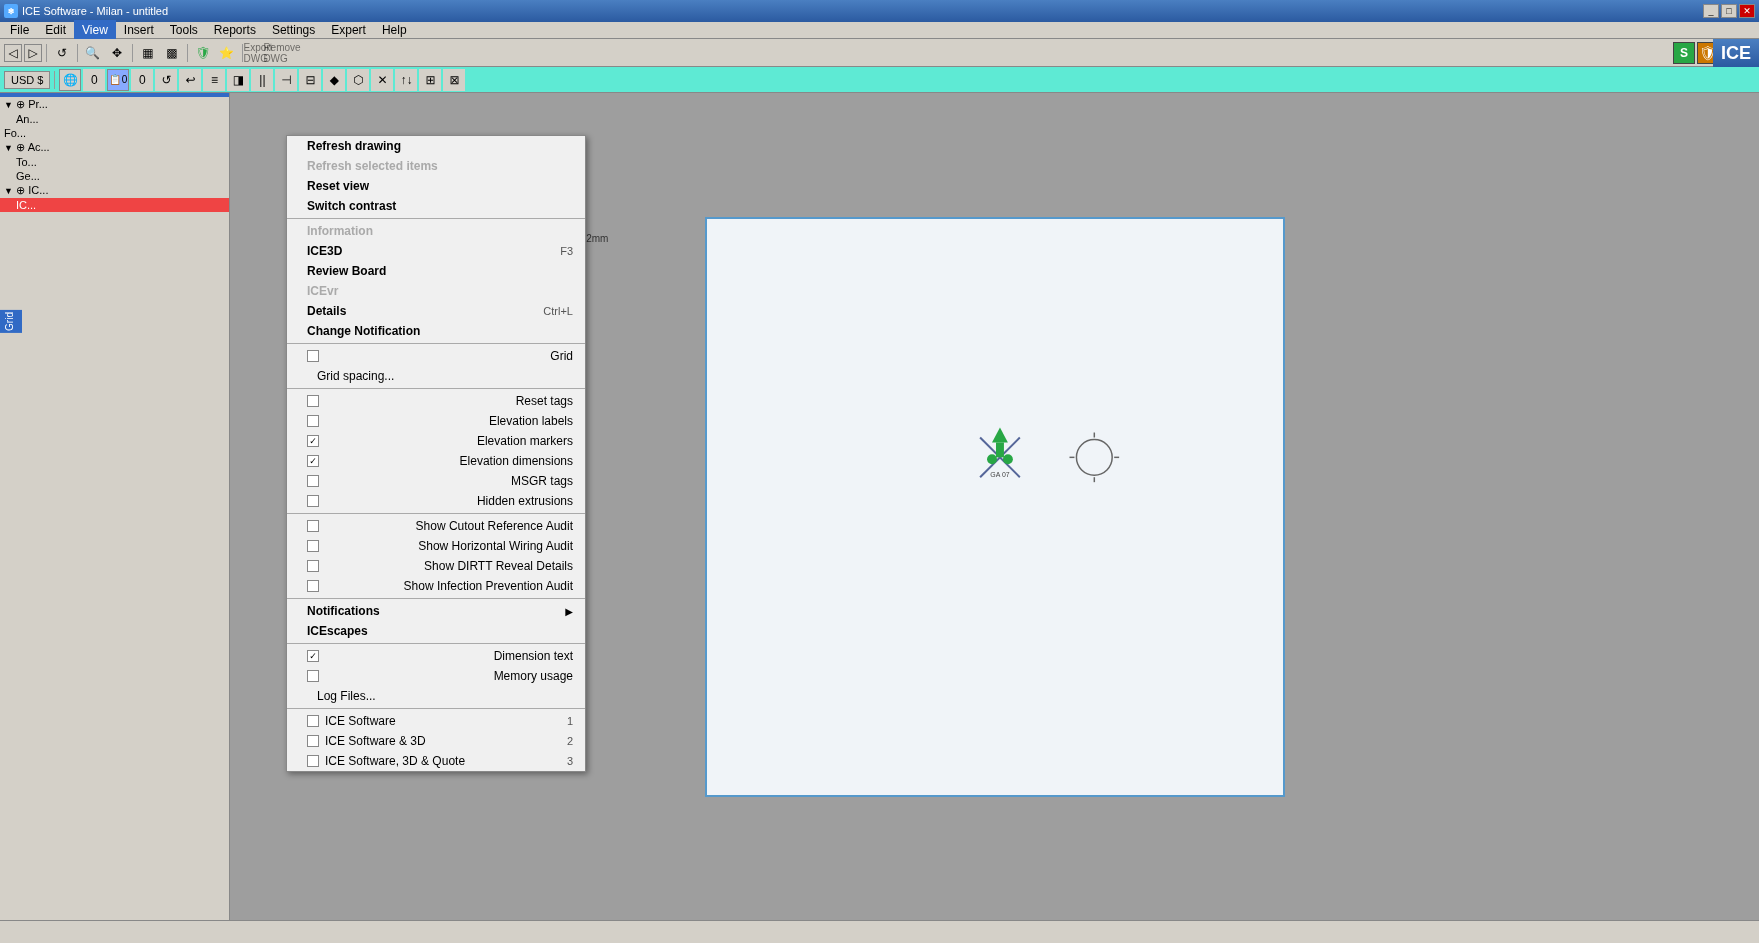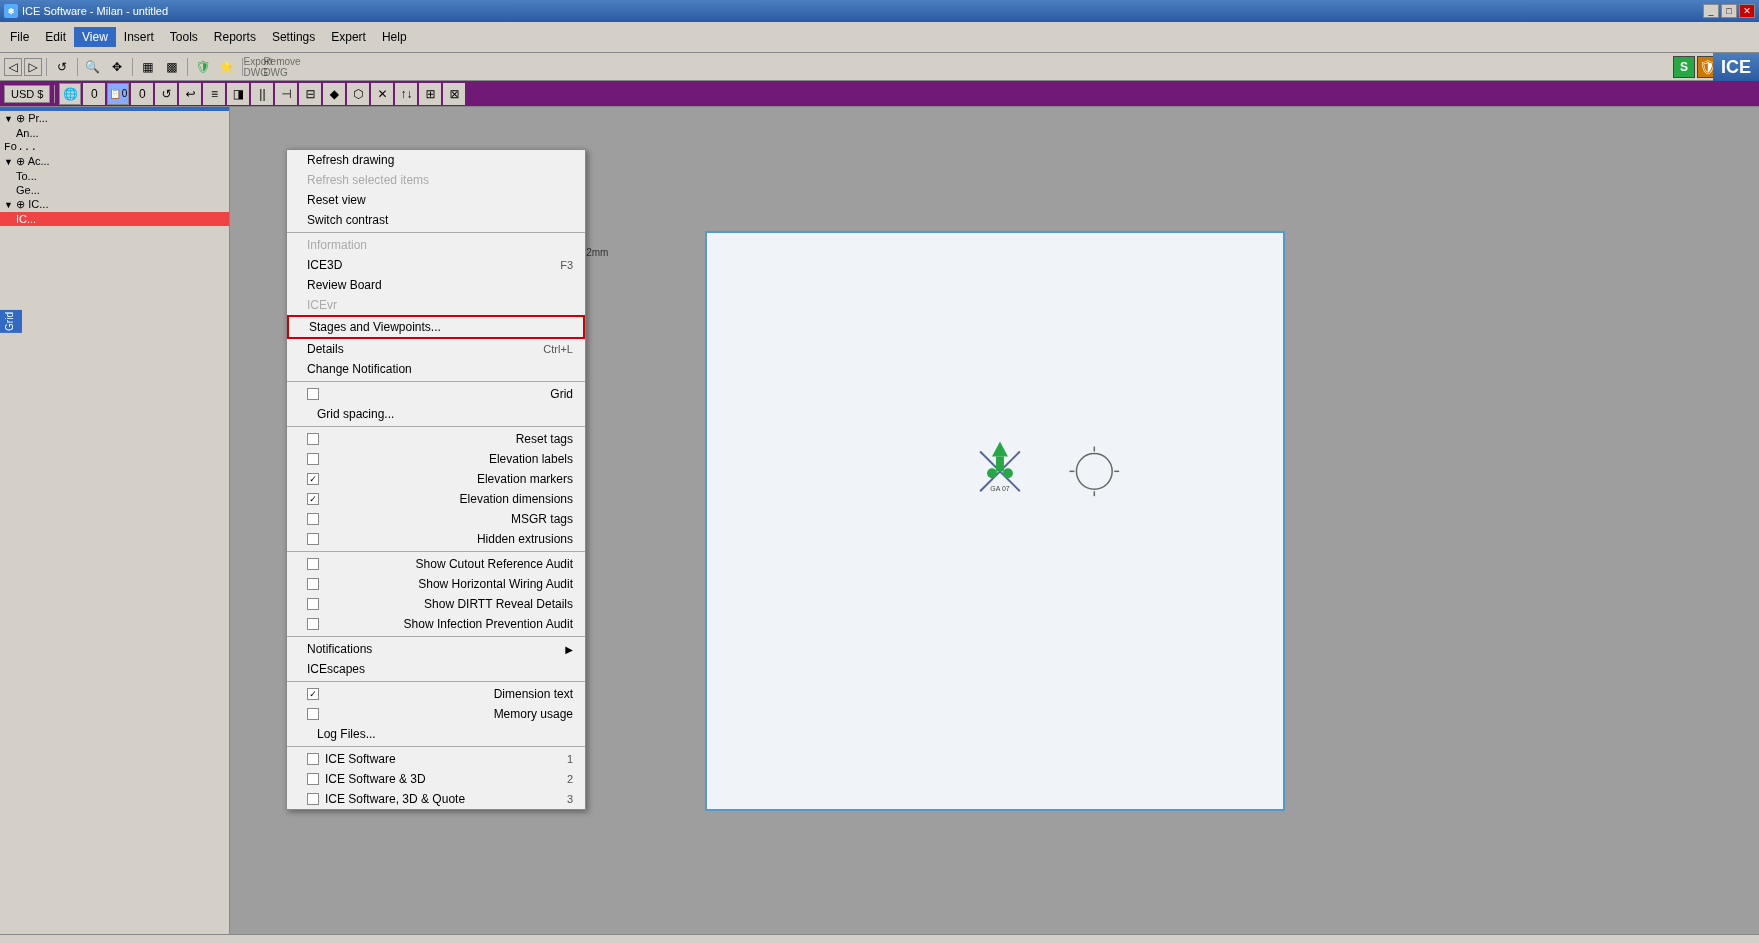--- a/index.html
+++ b/index.html
@@ -20,21 +20,21 @@
     .title-bar-controls { display: flex; gap: 2px; }
     .title-bar-btn { width: 16px; height: 14px; background: #d4d0c8; border: 1px solid #888; font-size: 9px; display: flex; align-items: center; justify-content: center; cursor: pointer; color: #000; }
 
     
     .menu-bar {
       background: #d4d0c8;
       height: 16px;
       display: flex;
       align-items: center;
       border-bottom: 1px solid #888;
-      padding: 15px 2px;
+      padding: 8px 2px;
     }
     .menu-item {
       padding: 2px 8px;
       cursor: pointer;
       font-size: 12px;
       color: #000;
       height: 20px;
       display: flex;
       align-items: center;
     }
@@ -54,21 +54,21 @@
       width: 22px; height: 22px;
       background: #d4d0c8;
       border: 1px solid transparent;
       display: flex; align-items: center; justify-content: center;
       cursor: pointer; font-size: 12px;
     }
     .toolbar-sep { width: 1px; height: 18px; background: #999; margin: 0 2px; }
 
     
     .toolbar2 {
-      background: #701a75;
+      background: #5eead4;
       height: 26px;
       display: flex;
       align-items: center;
       border-bottom: 1px solid #888;
       padding: 0 4px;
       gap: 2px;
     }
 
     
     .main-area {
@@ -175,21 +175,21 @@
       width: 12px; height: 12px;
       border: 1px solid #888;
       background: white;
       margin-right: 6px;
       display: inline-flex; align-items: center; justify-content: center;
       font-size: 9px;
       flex-shrink: 0;
     }
     .dd-checkbox.checked::after { content: '✓'; font-size: 9px; }
     .dd-arrow { font-size: 10px; }
-    .dd-item-left { display: flex; align-items: center; gap: 4px; }
+    .dd-item-left { display: flex; align-items: center; gap: 4px; font-weight: bold; }
     .dd-indent { padding-left: 30px; }
 
     
     .drawing-svg { position: absolute; width: 100%; height: 100%; }
 
     
     .toolbar-label {
       font-size: 11px;
       padding: 2px 6px;
       background: #d4d0c8;
@@ -293,21 +293,21 @@
   <div class="left-panel">
     <div class="left-panel-header"></div>
 
     <div class="tree-item">
       <span class="expand">▼</span>
       <span>⊕ Pr...</span>
     </div>
     <div class="tree-item" style="padding-left:16px;">
       <span>An...</span>
     </div>
-    <div class="tree-item" style="font-family:Liberation Mono, monospace;">
+    <div class="tree-item" style="">
       <span>Fo...</span>
     </div>
     <div class="tree-item">
       <span class="expand">▼</span>
       <span>⊕ Ac...</span>
     </div>
     <div class="tree-item" style="padding-left:16px;">
       <span>To...</span>
     </div>
     <div class="tree-item" style="padding-left:16px;">
@@ -387,23 +387,20 @@
       </div>
 
       <div class="dd-item">
         <span class="dd-item-left">Review Board</span>
       </div>
 
       <div class="dd-item disabled">
         <span class="dd-item-left">ICEvr</span>
       </div>
 
-      <div class="dd-item highlighted" style="border:2px solid #cc0000;">
-        <span class="dd-item-left">Stages and Viewpoints...</span>
-      </div>
 
       <div class="dd-item">
         <span class="dd-item-left">Details</span>
         <span class="dd-shortcut">Ctrl+L</span>
       </div>
 
       <div class="dd-item">
         <span class="dd-item-left">Change Notification</span>
       </div>
       <div class="dd-sep"></div>

